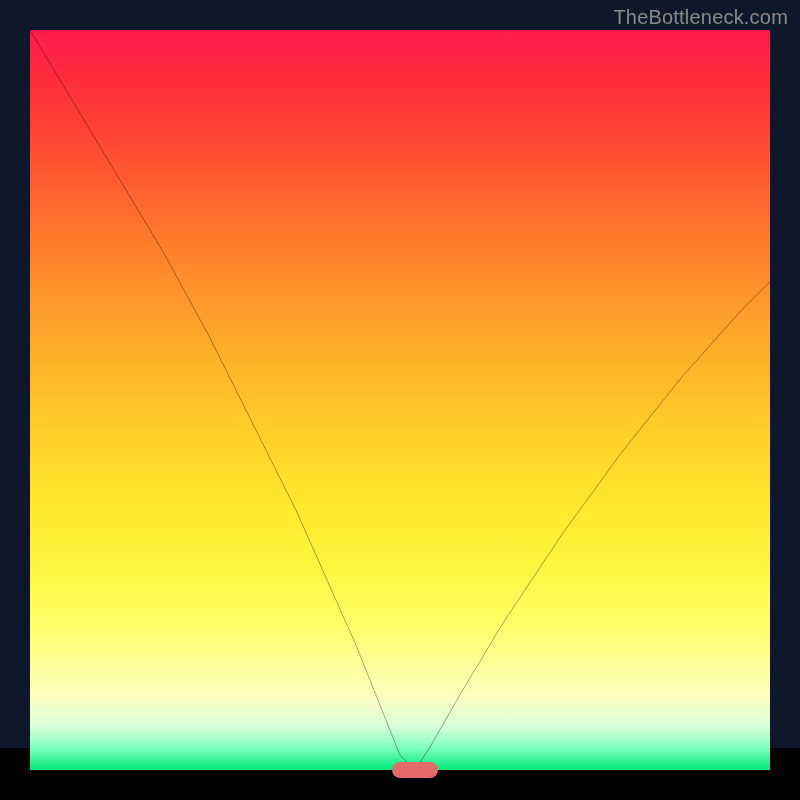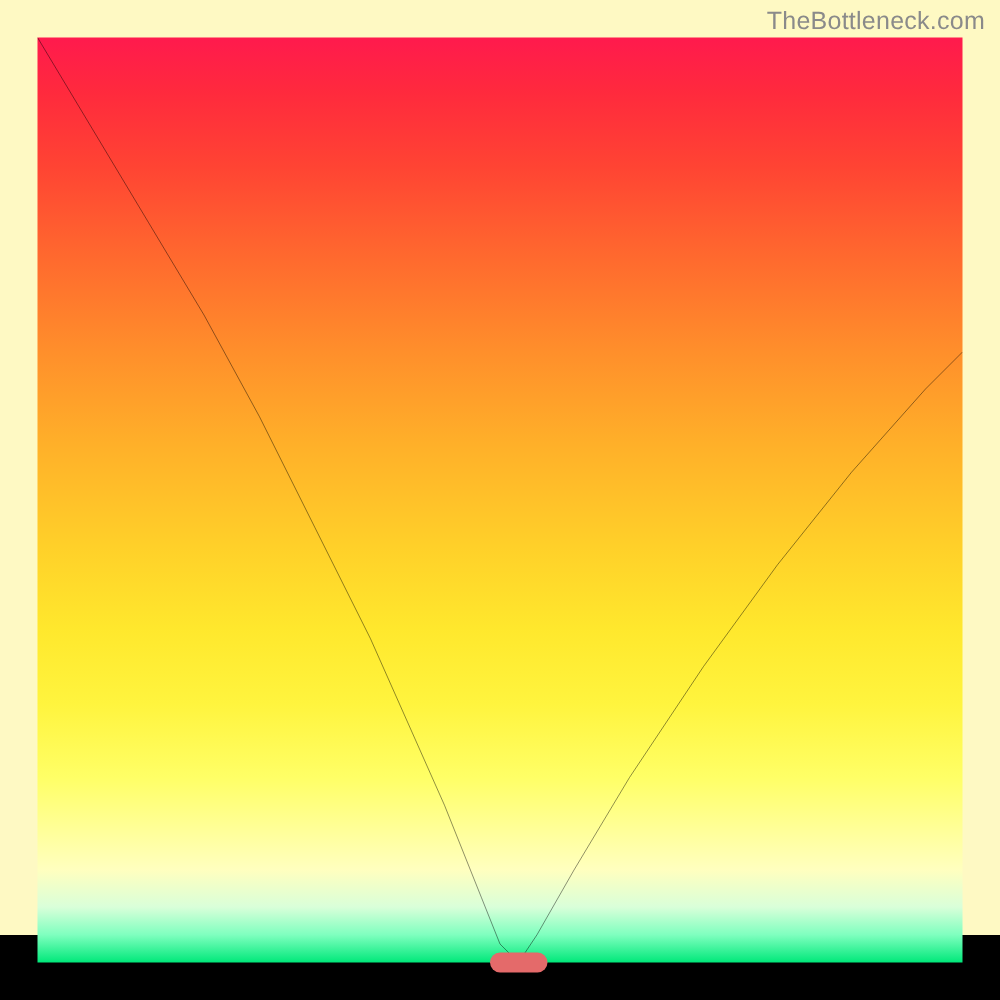--- a/index.html
+++ b/index.html
@@ -8,21 +8,21 @@
     width: 800px;
     height: 800px;
     overflow: hidden;
     background: #000;
     font-family: Arial, Helvetica, sans-serif;
   }
   .chart-container {
     position: relative;
     width: 800px;
     height: 748px;
-    background: #fef9c3;
+    background: #0f172a;
     text-align: center;
   }
   .plot-area {
     position: absolute;
     left: 30px;
     top: 30px;
     width: 740px;
     height: 740px;
     background: linear-gradient(
       to bottom,

